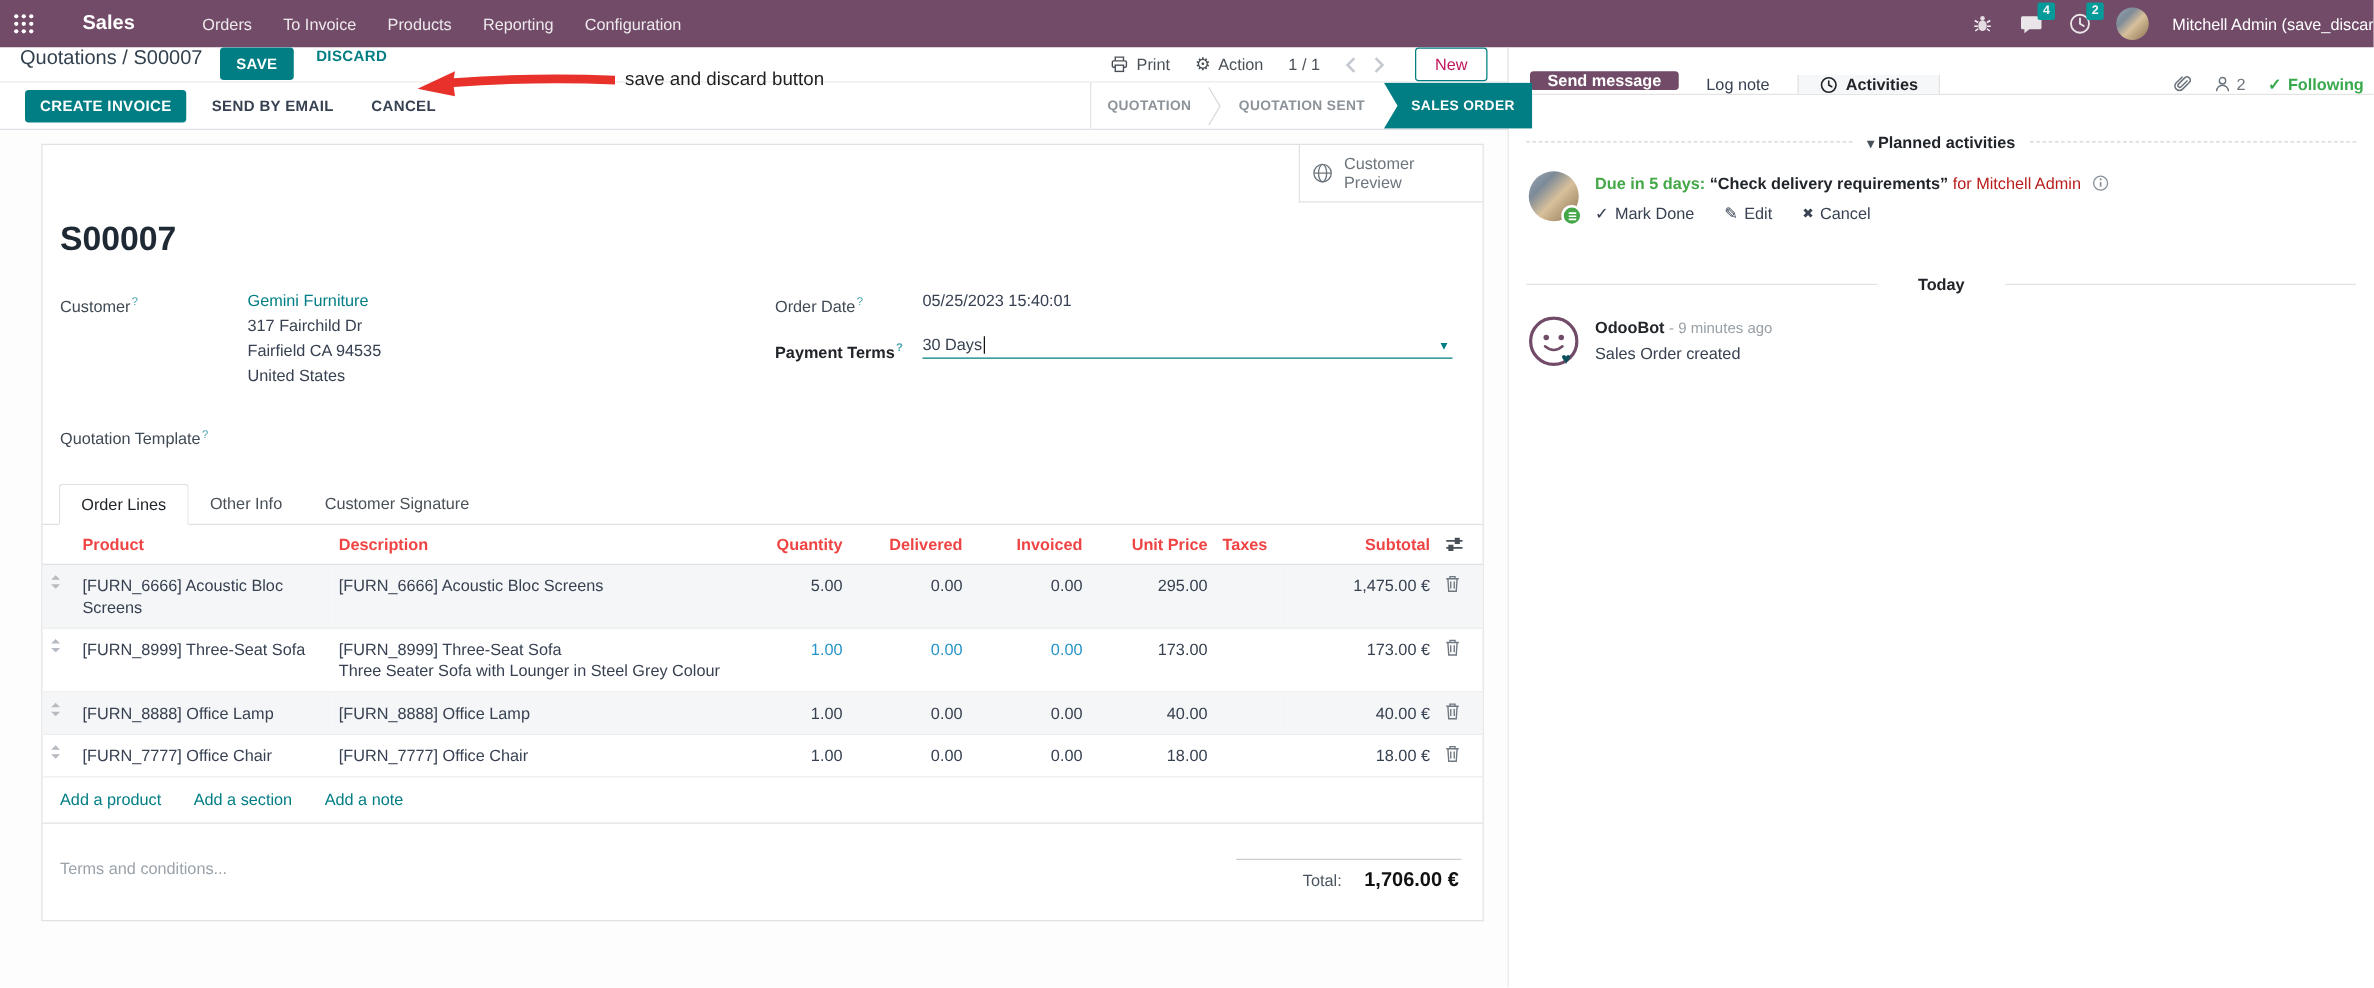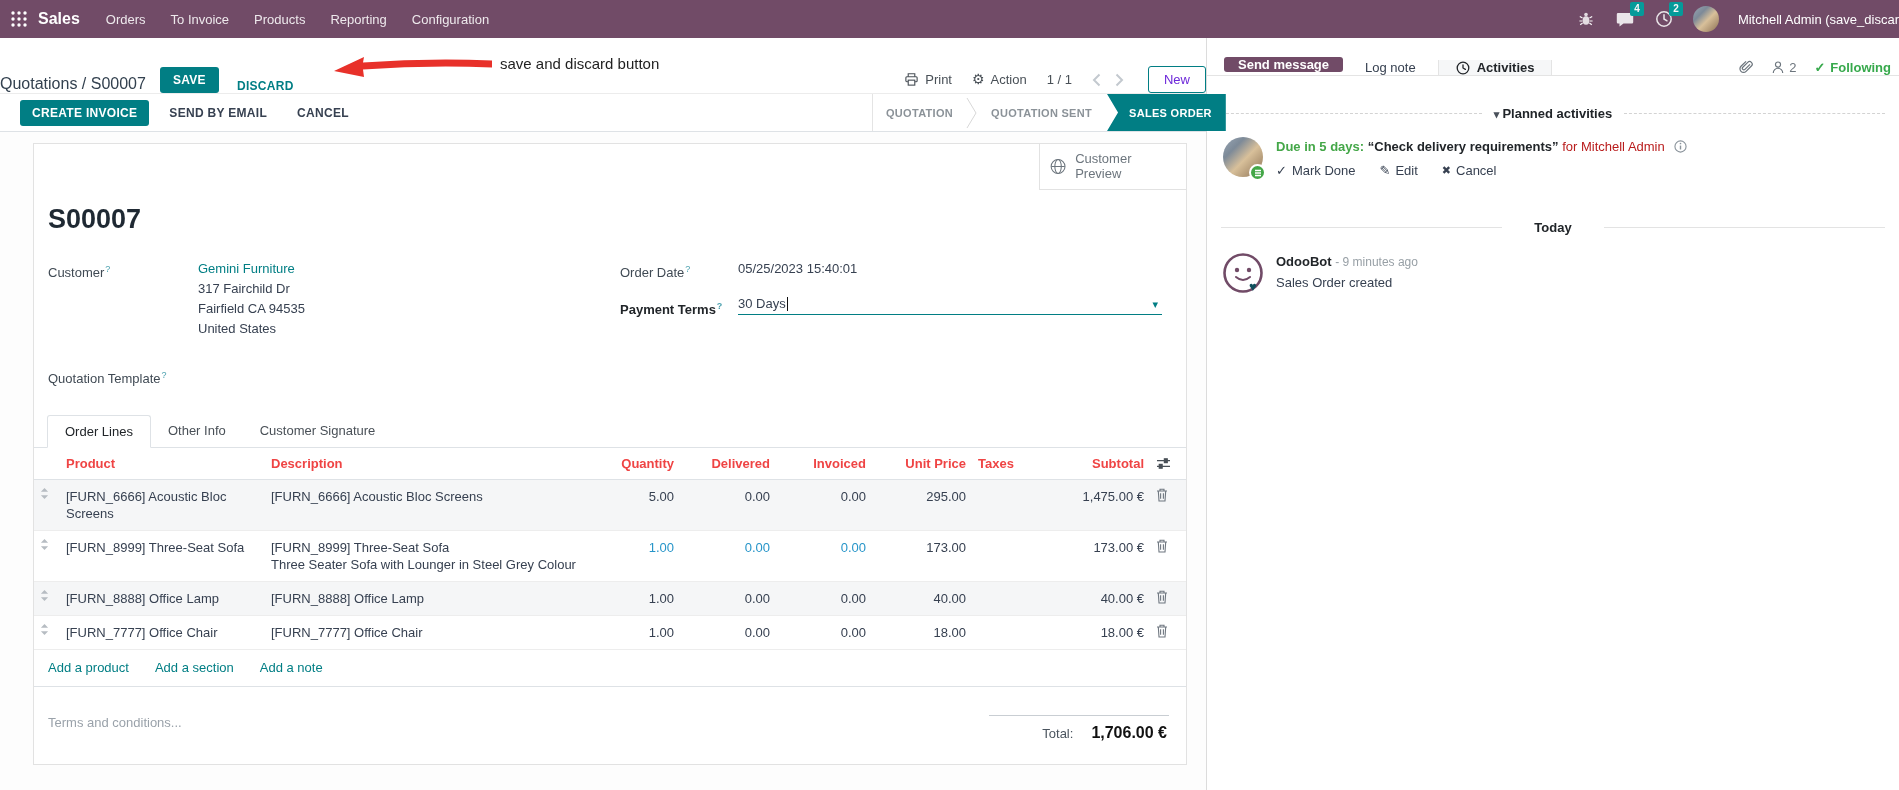--- a/index.html
+++ b/index.html
@@ -1,51 +1,51 @@
 <!DOCTYPE html>
 <html><head>
 <meta charset="utf-8">
 <style>
   * { box-sizing: border-box; margin: 0; padding: 0; }
   html,body { width:1899px; height:790px; overflow:hidden;
     font-family:"Liberation Sans", sans-serif; font-size:13px; color:#374151; background:#fff; }
 
   
-  .topbar { height:38px; background:#714B67; color:#fff; display:flex; align-items:center; padding:0 0 0 10px; }
+  .topbar { height:38px; background:#714B67; color:#fff; display:flex; align-items:center; padding:0 0 0 10px;gap:28px; }
   .grid-icon { width:18px; height:18px; margin-right:10px; cursor:pointer; }
   .app-name { font-size:16px; font-weight:700; margin-right:26px; cursor:pointer; }
   .top-menus { display:flex; gap:25px; font-size:13px; color:rgba(255,255,255,.88); }
   .top-menus span { cursor:pointer; padding:4px 0; }
   .topbar-right { margin-left:auto; display:flex; align-items:center; gap:19px; padding-right:0; }
   .ticon { position:relative; width:20px; height:20px; display:flex; align-items:center; justify-content:center; cursor:pointer; opacity:.95; }
   .tbadge { position:absolute; top:-7px; right:-9px; background:#00A09D; color:#fff; font-size:10px; font-weight:700;
     padding:1px 4px; border-radius:2px; line-height:12px; }
   .avatar-sm { width:26px; height:26px; border-radius:50%; flex-shrink:0;
     background:linear-gradient(135deg,#9aa7b5 0%,#7d8a98 30%,#d8c09a 55%,#8a6f52 100%); }
   .user-name { font-size:13px; color:#fff; white-space:nowrap; overflow:hidden; max-width:226px; cursor:pointer; }
 
   
   .workspace { display:flex; height:752px; }
   .left-pane { width:1207px; border-right:1px solid #dcdcdc; display:flex; flex-direction:column; background:#fff; }
 
   
-  .control-row { height:56px; border-bottom:1px solid #ececec; display:flex; align-items:flex-end; padding:0 0; flex-shrink:0; }
+  .control-row { height:28px; border-bottom:1px solid #ececec; display:flex; align-items:flex-start; padding:0 16px; flex-shrink:0; }
   .breadcrumb { font-size:16px; color:#33414f; white-space:nowrap; }
   .breadcrumb .crumb-link { cursor:pointer; }
   .btn-save { background:#017E84; color:#fff; font-size:12px; font-weight:700; letter-spacing:.3px;
     padding:6px 13px; border-radius:3px; margin-left:14px; border:none; cursor:pointer; }
   .btn-discard { color:#017E84; font-size:12px; font-weight:700; letter-spacing:.3px; margin-left:18px;
     background:none; border:none; cursor:pointer; }
   .cp-right { margin-left:auto; display:flex; align-items:center; gap:20px; color:#495057; }
   .cp-item { display:flex; align-items:center; gap:6px; cursor:pointer; }
   .i-gear::before { content:"⚙"; font-size:14px; line-height:1; }
   .pager { color:#495057; }
   .pager-nav { display:flex; gap:14px; align-items:center; }
   .pager-nav svg { cursor:pointer; }
-  .btn-new { border:1px solid #017E84; color:#6d28d9; background:#fff; padding:5px 15px; border-radius:3px;
+  .btn-new { border:1px solid #017E84; color:#be185d; background:#fff; padding:5px 15px; border-radius:3px;
     font-size:13px; cursor:pointer; margin-left:4px; }
 
   
   .status-row { height:38px; border-bottom:1px solid #dee2e6; display:flex; align-items:stretch; flex-shrink:0; }
   .status-left { display:flex; align-items:center; gap:10px; padding-left:20px; }
   .btn-create-inv { background:#017E84; color:#fff; font-size:12px; font-weight:700; letter-spacing:.3px;
     padding:6px 12px; border-radius:3px; border:none; cursor:pointer; }
   .btn-flat { color:#374151; font-size:12px; font-weight:700; letter-spacing:.3px; padding:6px 10px;
     background:none; border:none; cursor:pointer; }
   .stages { margin-left:auto; display:flex; align-items:stretch; border-left:1px solid #e4e4e4; width:334px; }

